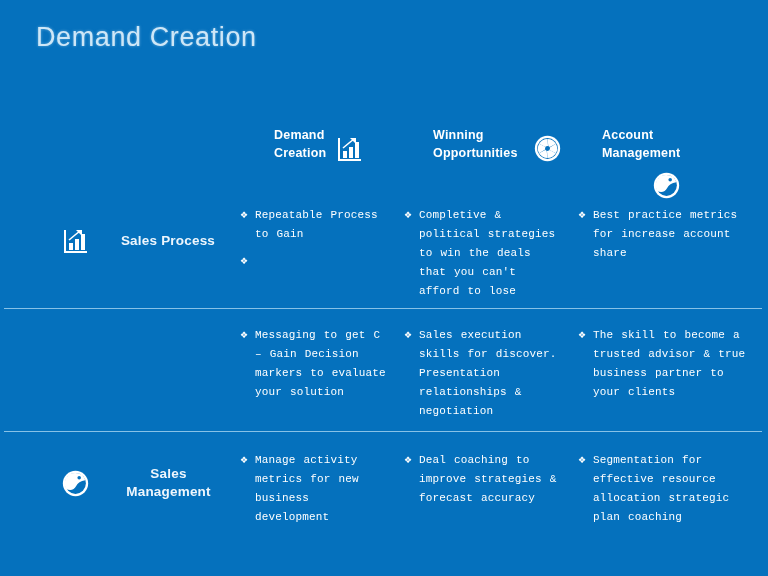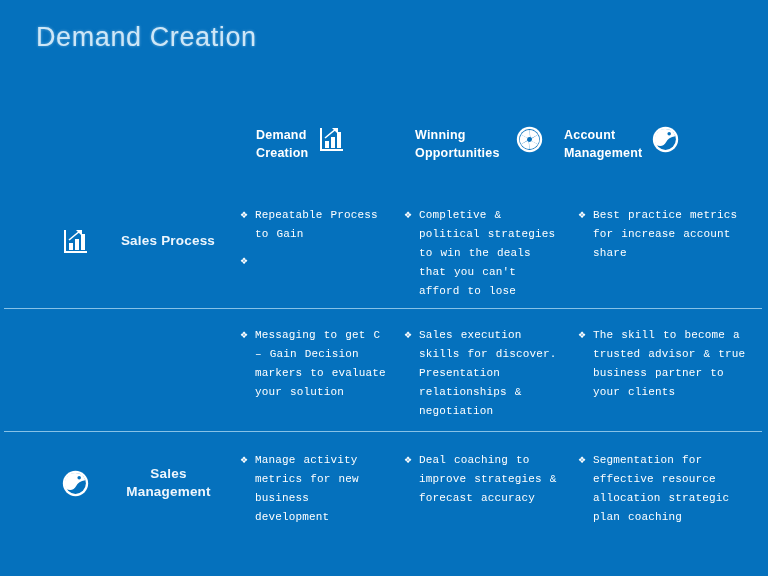--- a/index.html
+++ b/index.html
@@ -35,34 +35,35 @@
     color: #cfe7f7;
     text-shadow: 0 0 3px rgba(190,225,250,0.55);
     white-space: nowrap;
   }
 
   
   .col-head {
     position: absolute;
     top: 126px;
     display: flex;
-    align-items: flex-start;
+    align-items: flex-end;
     gap: 10px;
+    margin-left: 18px;
   }
   .col-head .ch-label {
     font-size: 12.5px;
     font-weight: bold;
     line-height: 1.45;
     color: #ffffff;
     letter-spacing: 0.2px;
     white-space: pre-line;
   }
   #col-head-1 { left: 256px; }
   #col-head-2 { left: 415px; gap: 16px; }
-  #col-head-3 { left: 564px; }
+  #col-head-3 { left: 584px; flex-direction: column; }
 
   
   .row-head {
     position: absolute;
     left: 62px;
     width: 172px;
     display: flex;
     align-items: center;
     gap: 14px;
   }

